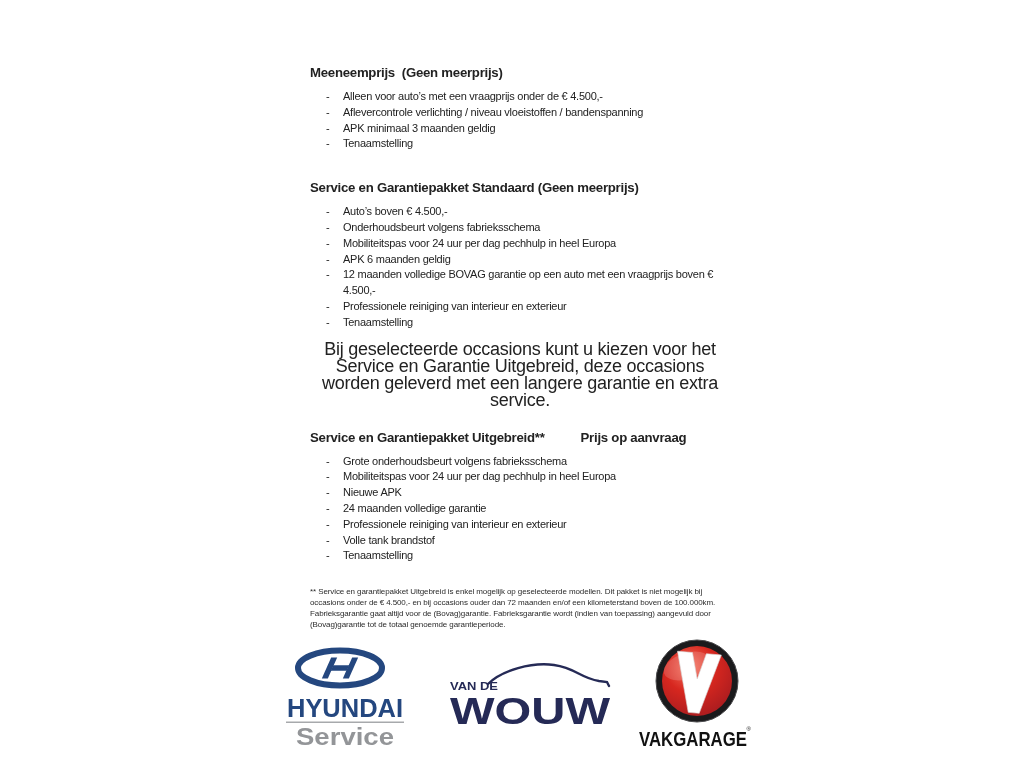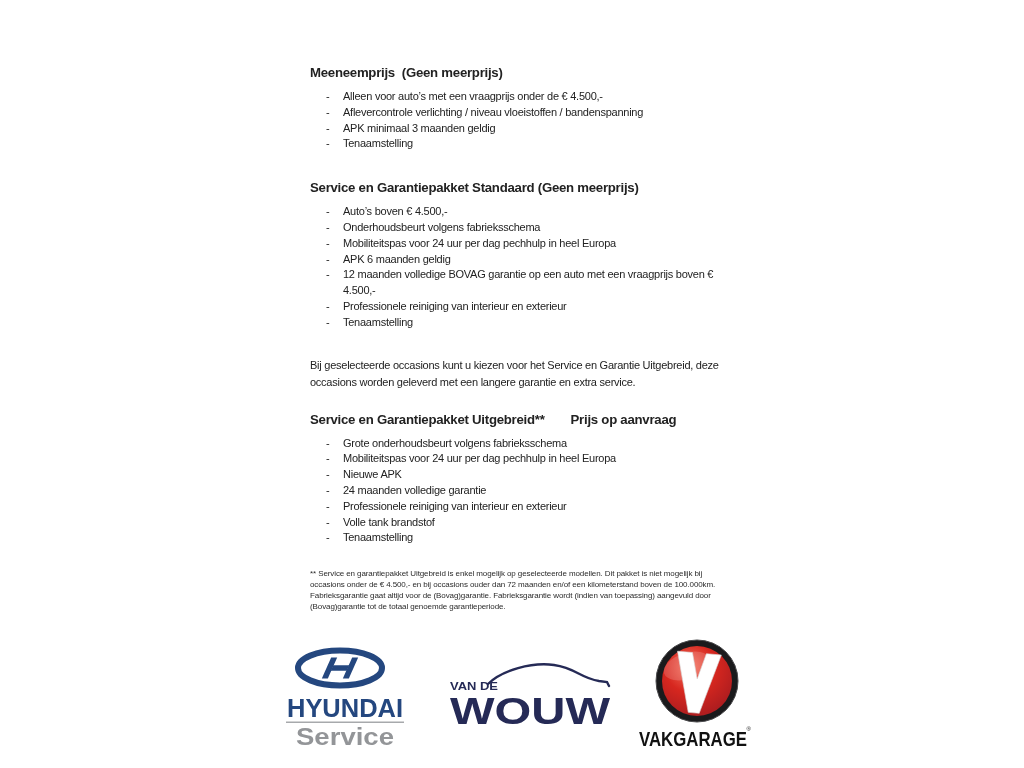--- a/index.html
+++ b/index.html
@@ -10,28 +10,28 @@
   .doc-title {
     position:absolute; top:31px; left:0; width:1024px; text-align:center;
     font-size:14.2px; font-weight:bold; letter-spacing:-0.1px; white-space:pre-wrap;
   }
   .content { position:absolute; left:310px; top:65px; width:420px; }
   .sec-h {
     font-size:13.2px; font-weight:bold; letter-spacing:-0.25px;
     line-height:16px; white-space:pre-wrap;
   }
   .mt-sec2 { margin-top:28px; }
-  .h-row { display:flex; gap:26px; margin-top:21px; }
+  .h-row { display:flex; gap:36px; margin-top:21px; }
   ul.bullets {
     list-style:none; margin:8px 0 0 0; padding:0 0 0 16px;
     font-size:11px; line-height:15.8px; letter-spacing:-0.25px;
   }
   ul.bullets li { position:relative; padding-left:17px; }
   ul.bullets li::before { content:"-"; position:absolute; left:0; top:0; }
-  .para { margin-top:26px; font-size:11px; line-height:17px; letter-spacing:-0.25px; }
+  .para { margin-top:10px; font-size:18px; line-height:17px; letter-spacing:-0.25px;text-align:center; }
   .footnote {
     margin-top:23px; width:416px; font-size:8px; line-height:10.8px;
     letter-spacing:-0.1px; color:#2b2b2b;
   }
   .logo { position:absolute; }
   .logo-hyundai { left:286px; top:644px; }
   .logo-wouw { left:444px; top:656px; }
   .logo-vakgarage { left:633px; top:634px; }
   svg text { font-family:"Liberation Sans", sans-serif; }
 </style>

